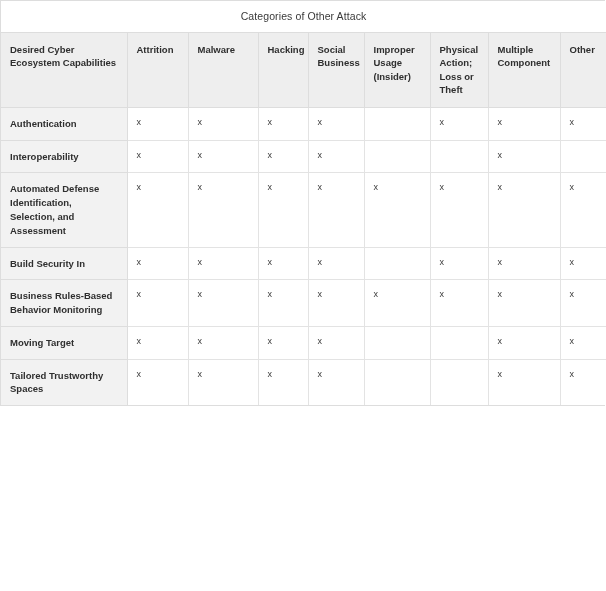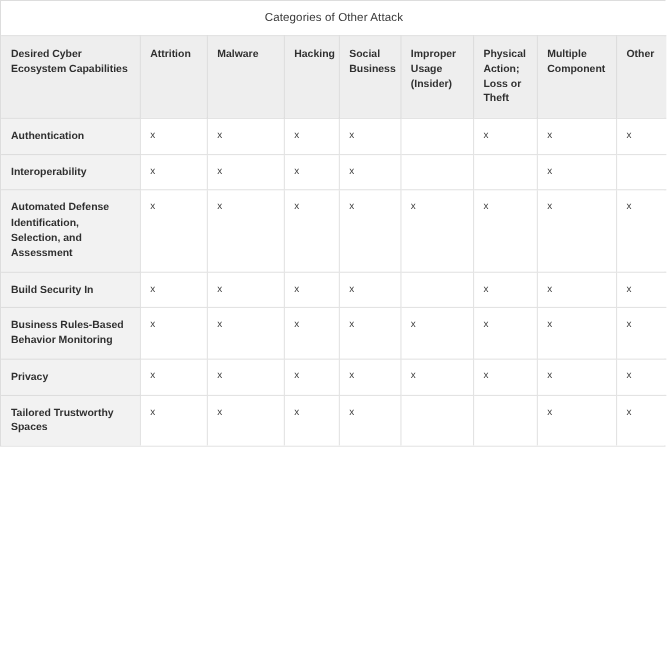--- a/index.html
+++ b/index.html
@@ -194,27 +194,27 @@
           <td><span class="mark">x</span></td>
           <td><span class="mark">x</span></td>
           <td><span class="mark">x</span></td>
           <td><span class="mark">x</span></td>
           <td><span class="mark">x</span></td>
           <td><span class="mark">x</span></td>
           <td><span class="mark">x</span></td>
           <td class="last-col"><span class="mark">x</span></td>
         </tr>
         <tr>
-          <td class="rowhead">Privacy</td>
-          <td><span class="mark">x</span></td>
-          <td><span class="mark">x</span></td>
-          <td><span class="mark">x</span></td>
-          <td><span class="mark">x</span></td>
-          <td><span class="mark">x</span></td>
-          <td><span class="mark">x</span></td>
+          <td class="rowhead">Moving Target</td>
+          <td><span class="mark">x</span></td>
+          <td><span class="mark">x</span></td>
+          <td><span class="mark">x</span></td>
+          <td><span class="mark">x</span></td>
+          <td></td>
+          <td></td>
           <td><span class="mark">x</span></td>
           <td class="last-col"><span class="mark">x</span></td>
         </tr>
         <tr>
           <td class="rowhead">Tailored Trustworthy Spaces</td>
           <td><span class="mark">x</span></td>
           <td><span class="mark">x</span></td>
           <td><span class="mark">x</span></td>
           <td><span class="mark">x</span></td>
           <td></td>

